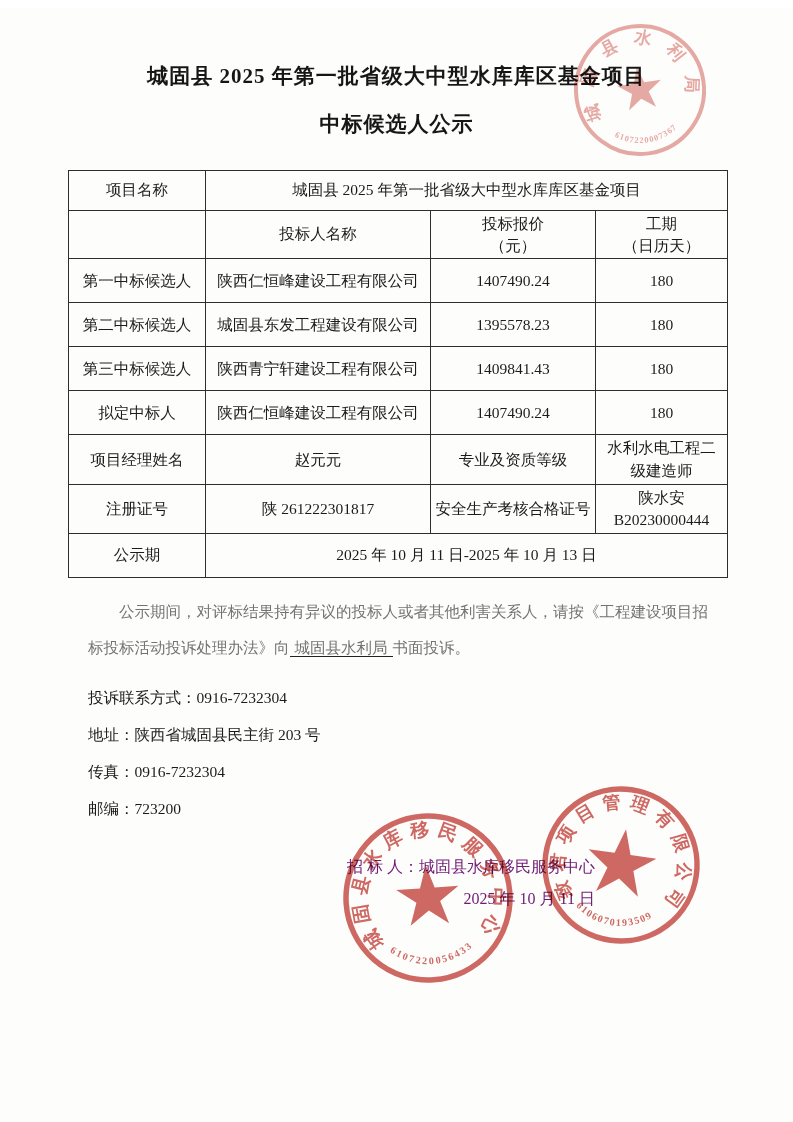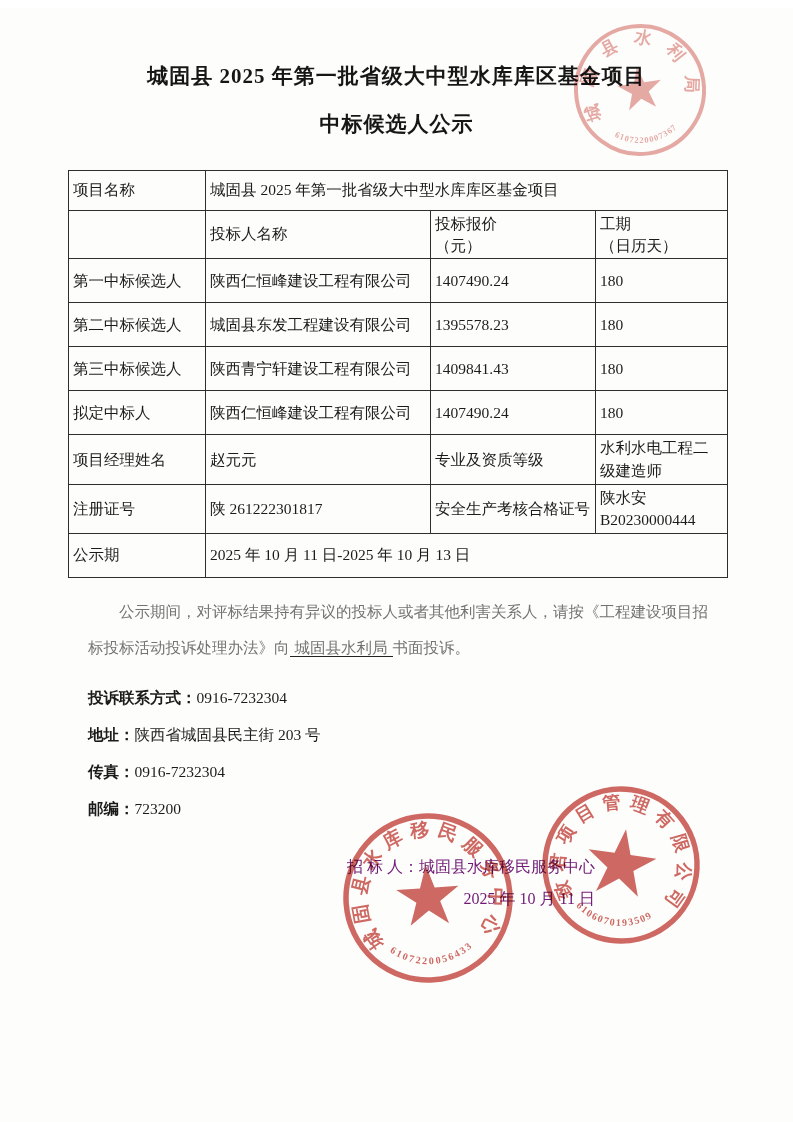--- a/index.html
+++ b/index.html
@@ -9,34 +9,34 @@
     font-family:"Liberation Serif","DejaVu Serif",serif;
   }
   
   .doc-title{position:absolute;left:0;width:100%;text-align:center;font-weight:bold;
     font-size:21px;letter-spacing:1px;color:#161616;}
   .doc-title.l1{top:54px;}
   .doc-title.l2{top:102px;}
   
   table.bid{position:absolute;left:68px;top:162px;width:659px;border-collapse:collapse;
     table-layout:fixed;font-size:15.5px;color:#1b1b1b;}
-  table.bid td{border:1px solid #2e2e2e;vertical-align:middle;
+  table.bid td{border:1px solid #2e2e2e;text-align:center;vertical-align:middle;
     padding:2px 4px;line-height:1.45;overflow:hidden;}
   col.c1{width:137px} col.c2{width:225px} col.c3{width:165px} col.c4{width:132px}
   tr.r-proj{height:40px} tr.r-head{height:48px} tr.r-cand{height:44px}
   tr.r-mgr{height:48px} tr.r-reg{height:46px} tr.r-pub{height:44px}
   .two-line{line-height:1.4;}
   
   .notice{position:absolute;left:88px;top:586px;width:620px;font-size:15.5px;
     line-height:36px;text-indent:2em;text-align:justify;color:#737373;}
   .notice .auth{border-bottom:1px solid #222;padding:0 5px;text-indent:0;}
   
   .contact{position:absolute;left:88px;top:679px;font-size:15.5px;color:#1b1b1b;}
   .contact .line{margin:0 0 15px 0;line-height:22px;}
-  .contact b{font-weight:bold;}
+  .contact b{font-weight:normal;}
   
   .footer{position:absolute;left:347px;top:843px;font-size:16px;color:#701a75;}
   .footer .line{line-height:32px;white-space:nowrap;}
   .footer .date{margin-left:84px;text-align:right;}
   
   .seal{position:absolute;mix-blend-mode:multiply;pointer-events:none;}
   .seal text{font-family:"Liberation Serif","DejaVu Serif",serif;font-weight:bold;}
   .seal-top{left:565px;top:7px;width:150px;height:150px;opacity:.55;transform:rotate(-8deg);color:#d4655c;}
   .seal-left{left:333px;top:795px;width:190px;height:190px;opacity:.82;transform:rotate(-4deg);color:#c64840;}
   .seal-right{left:531px;top:767px;width:180px;height:180px;opacity:.82;transform:rotate(8deg);color:#c64840;}

